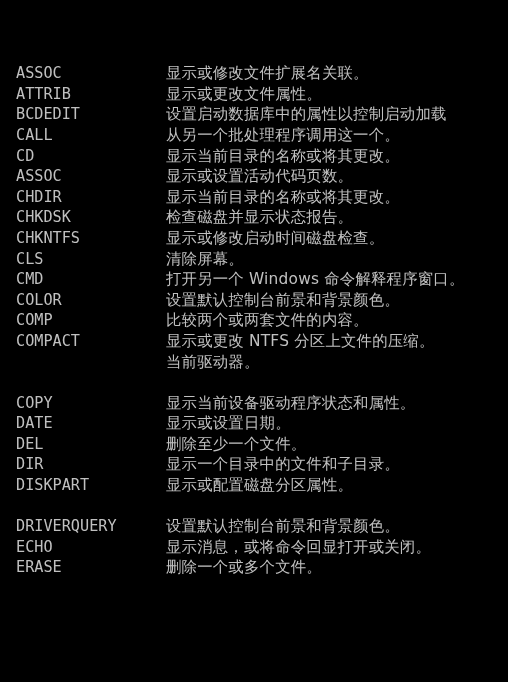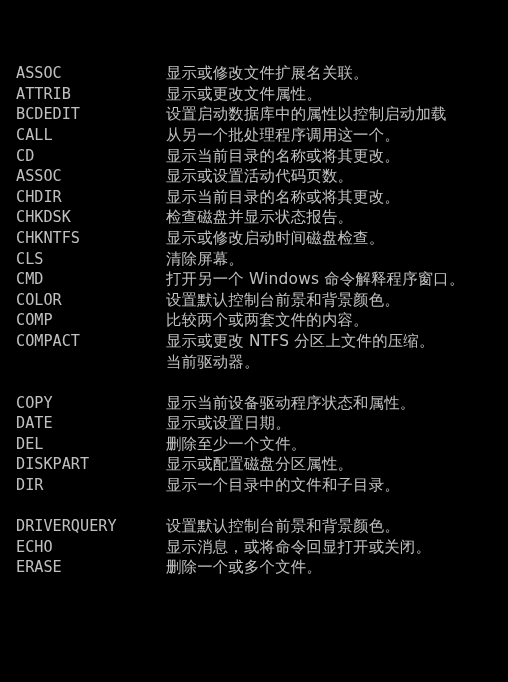--- a/index.html
+++ b/index.html
@@ -74,20 +74,20 @@
       <div class="line"><span class="cmdcol">CLS</span><span class="desccol">清除屏幕。</span></div>
       <div class="line"><span class="cmdcol">CMD</span><span class="desccol">打开另一个 Windows 命令解释程序窗口。</span></div>
       <div class="line"><span class="cmdcol">COLOR</span><span class="desccol">设置默认控制台前景和背景颜色。</span></div>
       <div class="line"><span class="cmdcol">COMP</span><span class="desccol">比较两个或两套文件的内容。</span></div>
       <div class="line"><span class="cmdcol">COMPACT</span><span class="desccol">显示或更改 NTFS 分区上文件的压缩。</span></div>
       <div class="line"><span class="cmdcol"></span><span class="desccol">当前驱动器。</span></div>
       <div class="line"><span class="cmdcol"></span><span class="desccol"></span></div>
       <div class="line"><span class="cmdcol">COPY</span><span class="desccol">显示当前设备驱动程序状态和属性。</span></div>
       <div class="line"><span class="cmdcol">DATE</span><span class="desccol">显示或设置日期。</span></div>
       <div class="line"><span class="cmdcol">DEL</span><span class="desccol">删除至少一个文件。</span></div>
+      <div class="line"><span class="cmdcol">DIR</span><span class="desccol">显示一个目录中的文件和子目录。</span></div>
       <div class="line"><span class="cmdcol">DISKPART</span><span class="desccol">显示或配置磁盘分区属性。</span></div>
-      <div class="line"><span class="cmdcol">DIR</span><span class="desccol">显示一个目录中的文件和子目录。</span></div>
       <div class="line"><span class="cmdcol"></span><span class="desccol"></span></div>
       <div class="line"><span class="cmdcol">DRIVERQUERY</span><span class="desccol">设置默认控制台前景和背景颜色。</span></div>
       <div class="line"><span class="cmdcol">ECHO</span><span class="desccol">显示消息，或将命令回显打开或关闭。</span></div>
       <div class="line"><span class="cmdcol">ERASE</span><span class="desccol">删除一个或多个文件。</span></div>
     </div>
 </div>
 
 </body></html>

